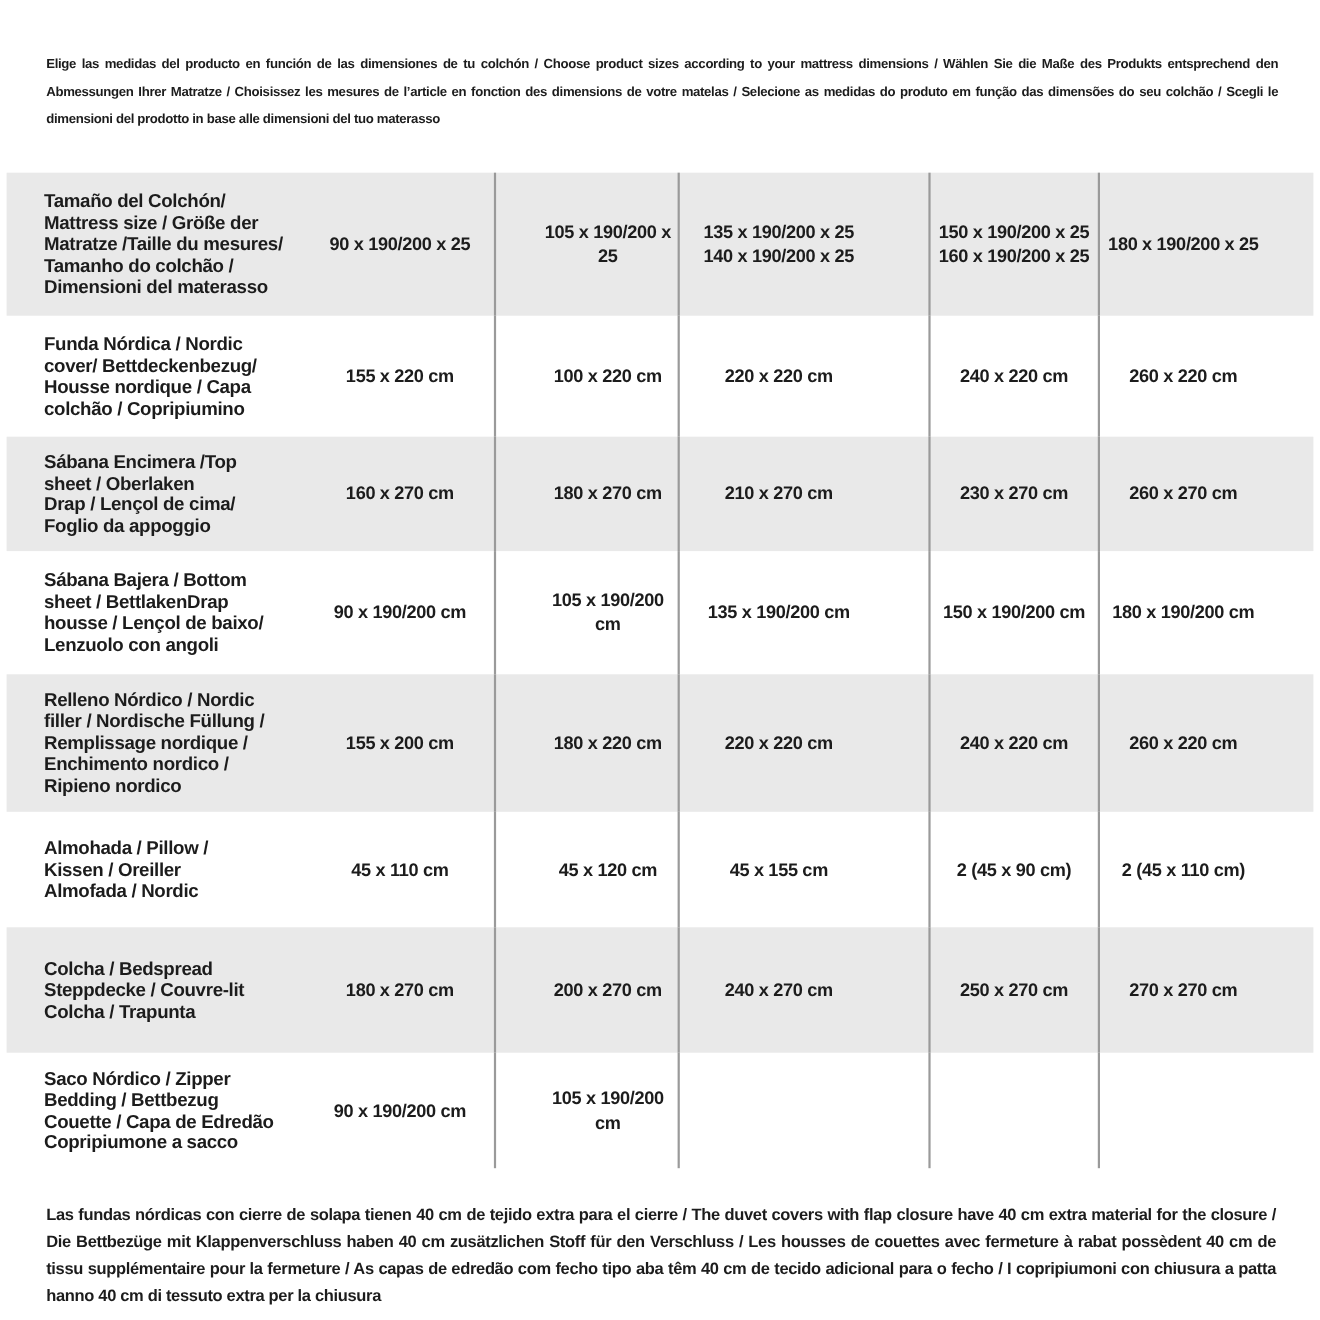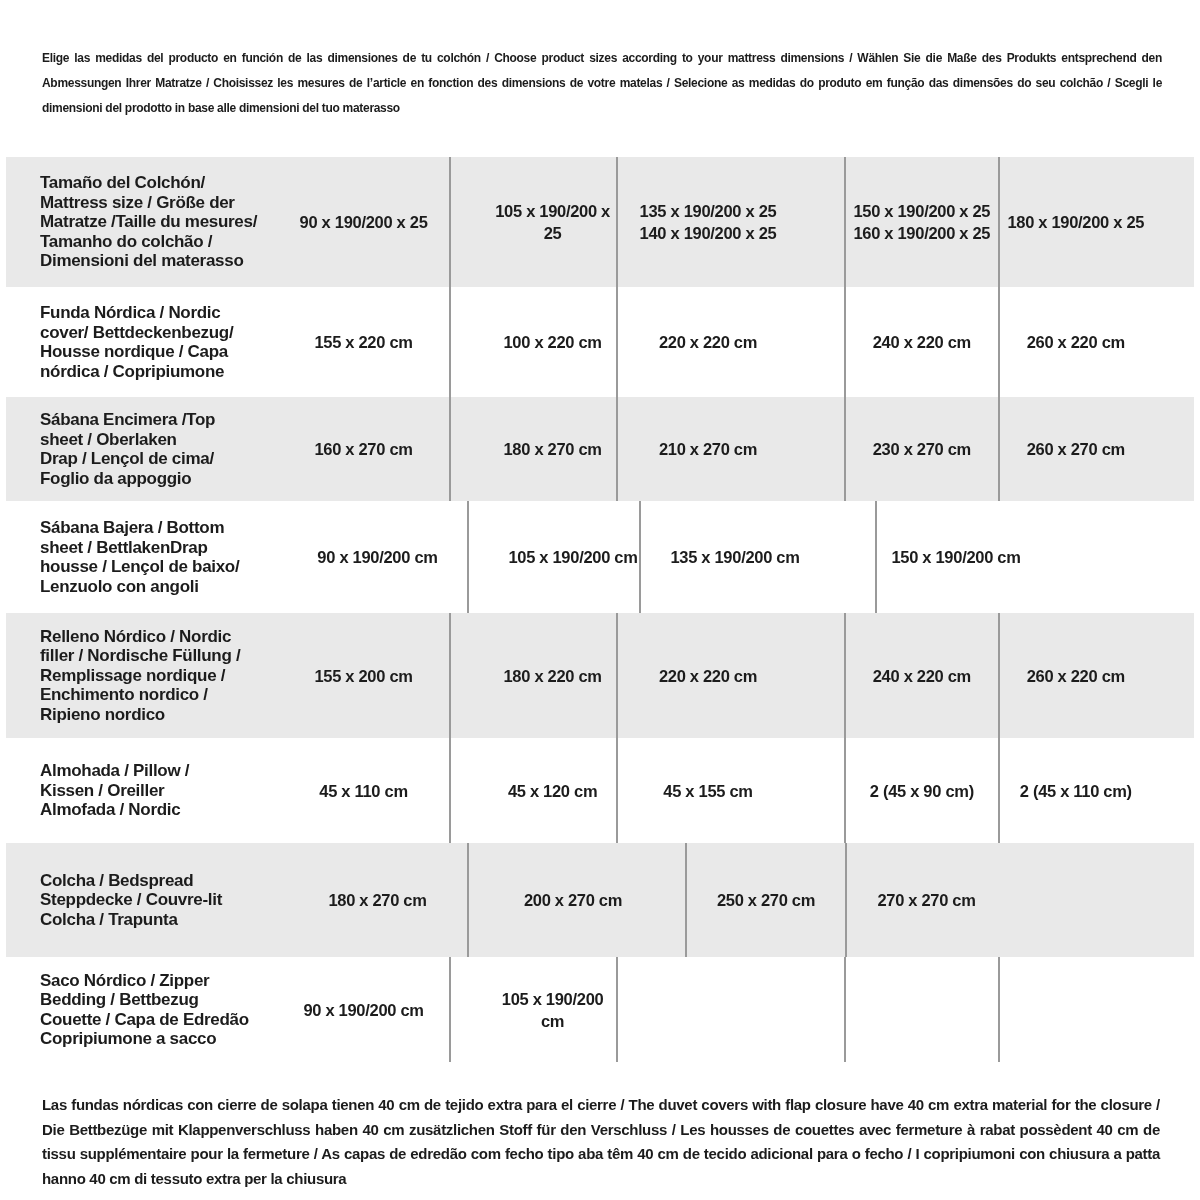--- a/index.html
+++ b/index.html
@@ -109,21 +109,21 @@
         </div>
         <div class="cell cell-value col6">
           <div>180 x 190/200 x 25</div>
         </div>
       </div>
       <div class="row">
         <div class="cell cell-label">
           <div>Funda Nórdica /  Nordic</div>
           <div>cover/ Bettdeckenbezug/</div>
           <div>Housse nordique  / Capa</div>
-          <div>nórdica / Copripiumone</div>
+          <div>colchão / Copripiumino</div>
         </div>
         <div class="cell cell-value col2">
           <div>155 x 220 cm</div>
         </div>
         <div class="cell cell-value col3">
           <div>100 x 220 cm</div>
         </div>
         <div class="cell cell-value col4">
           <div>220 x 220 cm</div>
         </div>
@@ -168,20 +168,23 @@
           <div>90 x 190/200 cm</div>
         </div>
         <div class="cell cell-value col3">
           <div>105 x 190/200 cm</div>
         </div>
         <div class="cell cell-value col4">
           <div>135 x 190/200 cm</div>
         </div>
         <div class="cell cell-value col5">
           <div>150 x 190/200 cm</div>
+        </div>
+        <div class="cell cell-value col6">
+          <div>180 x 190/200 cm</div>
         </div>
       </div>
       <div class="row shaded">
         <div class="cell cell-label">
           <div>Relleno Nórdico / Nordic</div>
           <div>filler / Nordische Füllung /</div>
           <div>Remplissage nordique /</div>
           <div>Enchimento nordico /</div>
           <div>Ripieno nordico</div>
         </div>
@@ -228,20 +231,23 @@
           <div>Colcha / Bedspread</div>
           <div>Steppdecke / Couvre-lit</div>
           <div>Colcha / Trapunta</div>
         </div>
         <div class="cell cell-value col2">
           <div>180 x 270 cm</div>
         </div>
         <div class="cell cell-value col3">
           <div>200 x 270 cm</div>
         </div>
+        <div class="cell cell-value col4">
+          <div>240 x 270 cm</div>
+        </div>
         <div class="cell cell-value col5">
           <div>250 x 270 cm</div>
         </div>
         <div class="cell cell-value col6">
           <div>270 x 270 cm</div>
         </div>
       </div>
       <div class="row">
         <div class="cell cell-label">
           <div>Saco Nórdico / Zipper</div>

